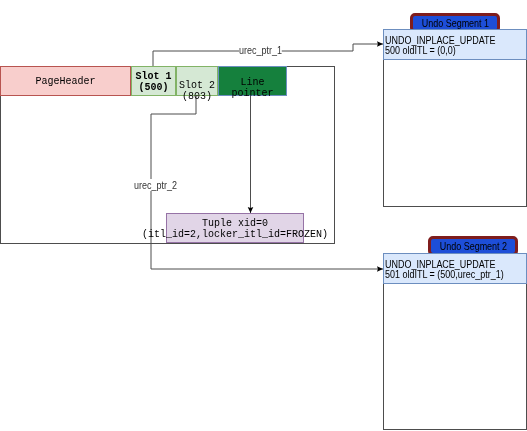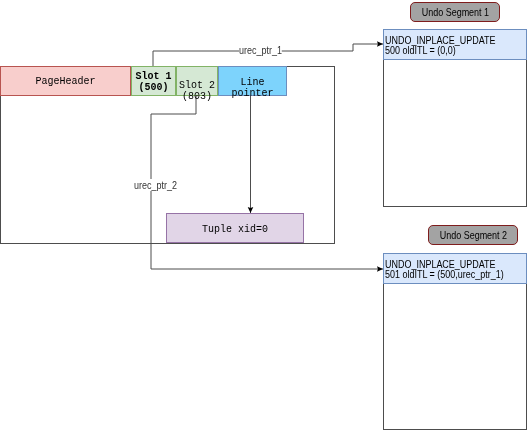--- a/index.html
+++ b/index.html
@@ -12,26 +12,26 @@
        align-items:center;justify-content:center;text-align:center;}
   .mono{font-family:"Liberation Mono",monospace;font-size:10px;color:#000;
         line-height:11px;letter-spacing:0;}
   svg.edges{position:absolute;left:0;top:0;width:527px;height:431px;overflow:visible;}
 
   
   #page-frame{left:0px;top:66px;width:335px;height:178px;border:1px solid #4d4d4d;}
   #page-header{left:0px;top:66px;width:131px;height:30px;background:#f8cecc;border:1px solid #b85450;padding-top:1px;}
   #slot-1{left:131px;top:66px;width:45px;height:30px;background:#d5e8d4;border:1px solid #82b366;padding-top:2px;font-weight:bold;}
   #slot-2{left:176px;top:66px;width:42px;height:30px;background:#d5e8d4;border:1px solid #82b366;padding-top:20px;}
-  #line-pointer{left:218px;top:66px;width:69px;height:30px;background:#7dd3fc;border:1px solid #6c8ebf;padding-top:13px;}
+  #line-pointer{left:218px;top:66px;width:69px;height:30px;background:#15803d;border:1px solid #6c8ebf;padding-top:13px;}
   #tuple-box{left:166px;top:213px;width:138px;height:30px;background:#e1d5e7;border:1px solid #9673a6;padding-top:2px;}
 
   
-  .seg-title{background:#a3a3a3;border:1px solid #7f1d1d;border-radius:5px;
-             font-size:10.5px;color:#000;}
+  .seg-title{background:#1d4ed8;border:3px solid #7f1d1d;border-radius:5px;
+             font-size:10.5px;color:#000;margin-top:11px;}
   .seg-title > span{display:inline-block;transform:scaleX(0.855);white-space:nowrap;}
   #undo-seg-1-title{left:410px;top:2px;width:90px;height:20px;}
   #undo-seg-2-title{left:428px;top:225px;width:90px;height:20px;}
 
   .undo-box{position:absolute;box-sizing:border-box;border:1px solid #4d4d4d;background:#ffffff;}
   #undo-box-1{left:383px;top:29px;width:144px;height:178px;}
   #undo-box-2{left:383px;top:253px;width:144px;height:177px;}
 
   .undo-rec{position:absolute;box-sizing:border-box;background:#dae8fc;border:1px solid #6c8ebf;
             font-size:10.5px;color:#000;line-height:10px;padding:5px 0 15px 1px;text-align:left;}
@@ -76,20 +76,21 @@
     <span>Slot 2</span>
     <span>(803)</span>
   </div>
 
   <div class="box mono" id="line-pointer">
     <span>Line pointer</span>
   </div>
 
   <div class="box mono" id="tuple-box">
     <span>Tuple xid=0</span>
+    <span>(itl_id=2,locker_itl_id=FROZEN)</span>
   </div>
 
   <div class="box seg-title" id="undo-seg-1-title">
     <span>Undo Segment 1</span>
   </div>
   <div class="undo-box" id="undo-box-1"></div>
   <div class="undo-rec" id="undo-rec-1">
     <div>UNDO_INPLACE_UPDATE</div>
     <div>500 oldITL = (0,0)</div>
   </div>

